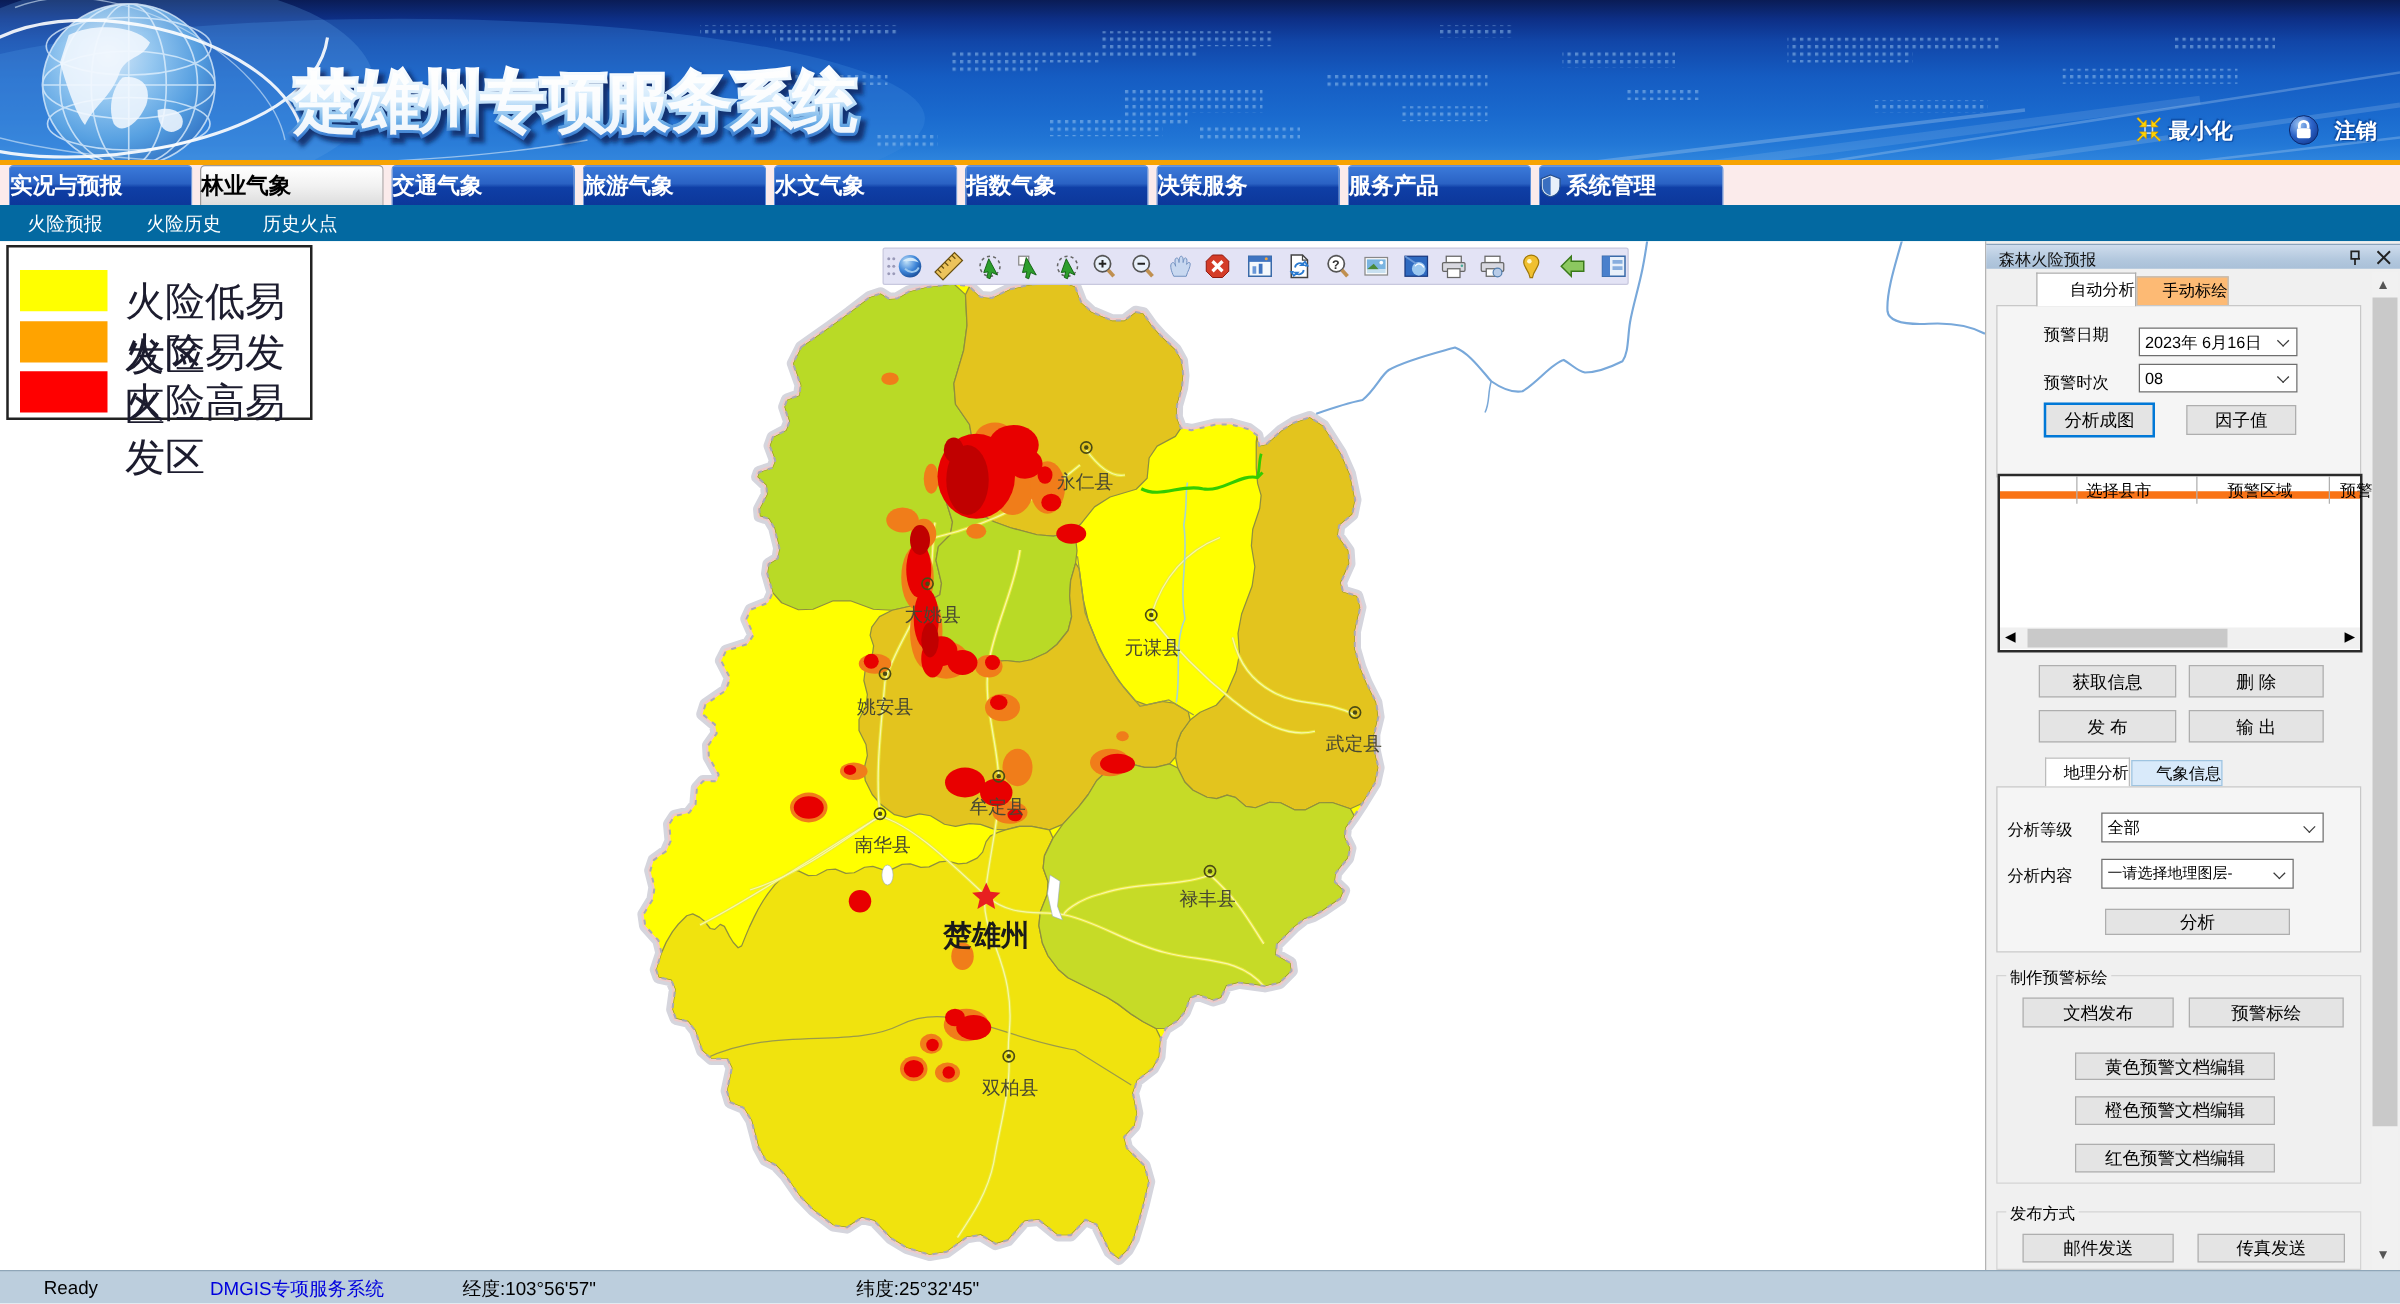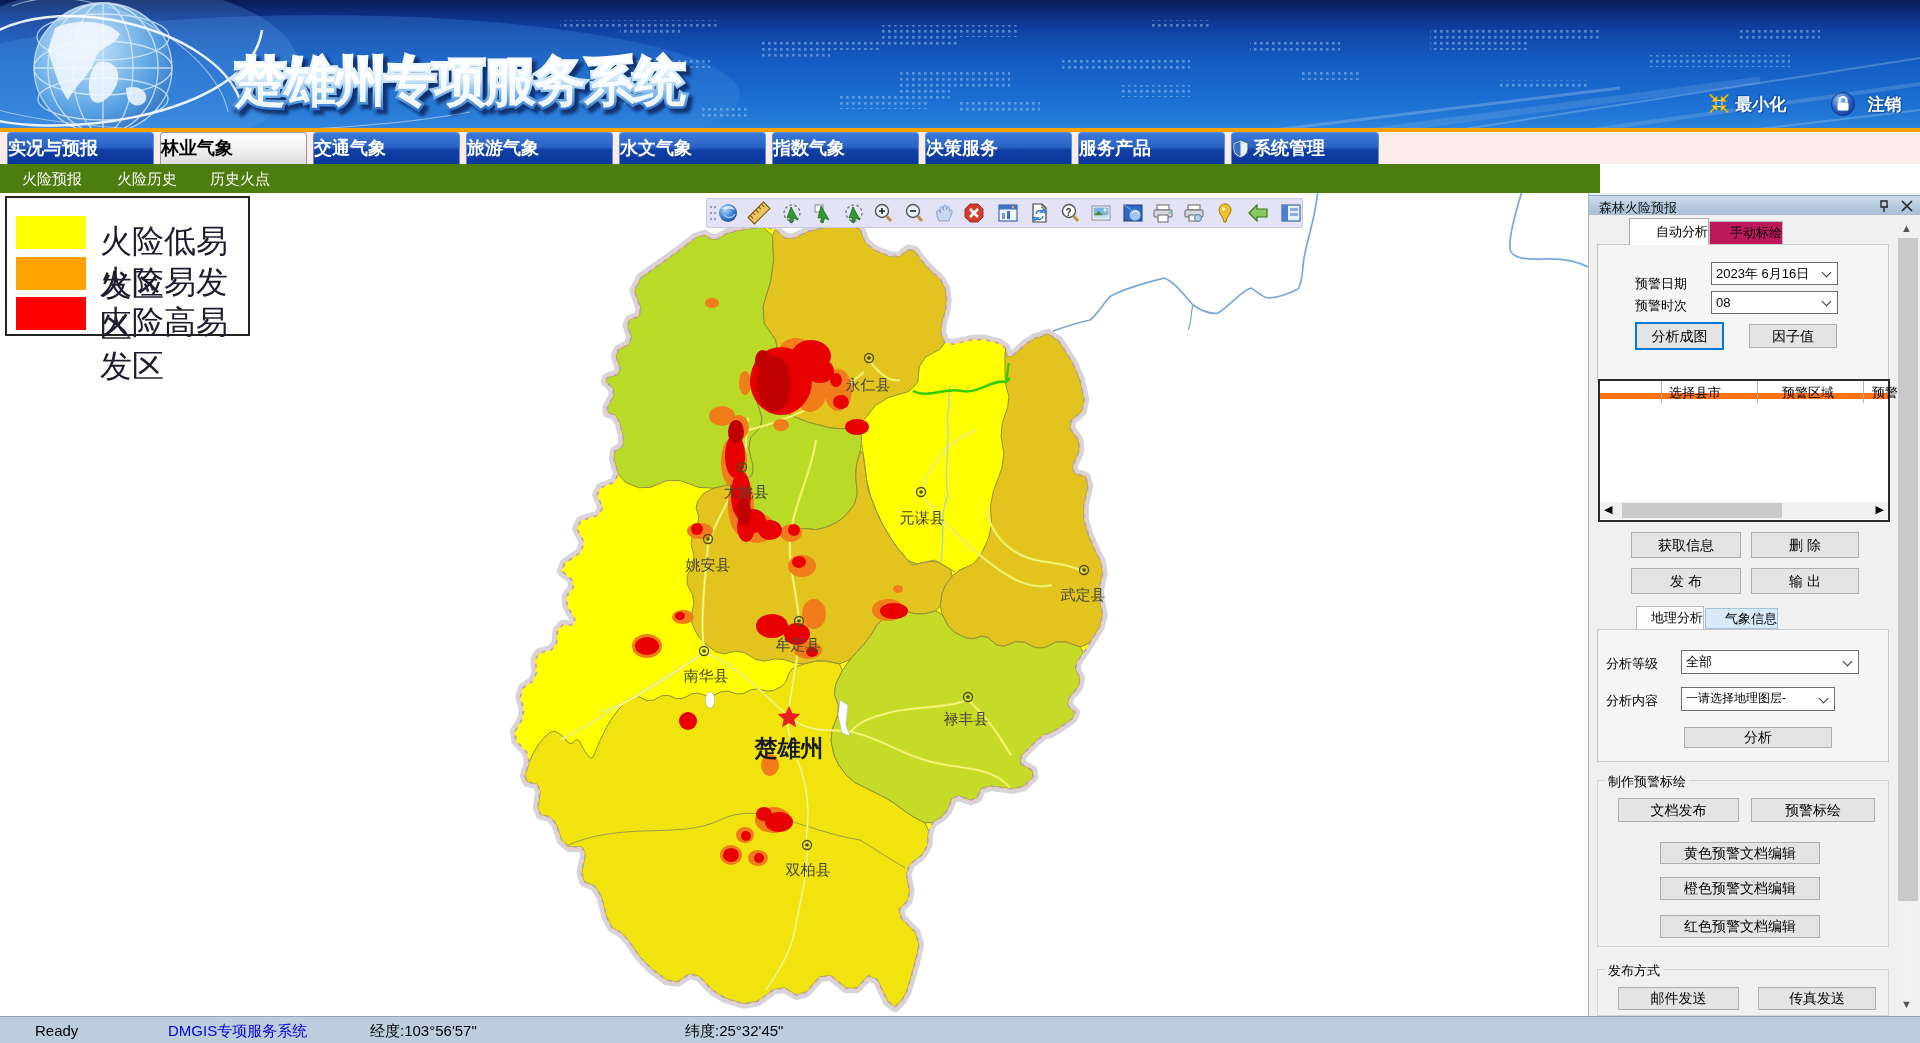--- a/index.html
+++ b/index.html
@@ -19,21 +19,21 @@
 
 
 #tabbar { left:0; top:132px; width:1920px; height:32px; background:#fbebeb; }
 .tab { position:absolute; top:0; height:32px; width:147px;
   background:linear-gradient(180deg,#3b7ada 0%,#2a62c4 45%,#0f3fa6 55%,#0c379a 100%);
   border:1px solid #5d8fd8; border-bottom:none; border-radius:4px 4px 0 0;
   color:#fff; font-size:18px; font-weight:bold; text-align:left; line-height:30px; }
 .tab.active { background:linear-gradient(180deg,#ffffff 0%,#f2f2f2 50%,#dddddd 100%); color:#000; border:1px solid #9a9a9a; border-bottom:none; }
 
 
-#subnav { left:0; top:164px; width:1600px; height:29px; background:#4d7c0f; color:#fff; font-size:15px; }
+#subnav { left:0; top:164px; width:1920px; height:29px; background:#0369a1; color:#fff; font-size:15px; }
 #subnav span { position:absolute; top:6px; }
 
 
 #maparea { left:0; top:193px; width:1588px; height:823px; background:#ffffff; overflow:hidden; }
 
 
 #legend { position:absolute; left:5px; top:3px; width:245px; height:140px; background:#fff; border:2px solid #222; }
 .lg-sw { position:absolute; left:9px; width:70px; height:33px; }
 .lg-tx { position:absolute; left:93px; font-size:32px; color:#1c1c2e; font-family:"Liberation Serif",serif; }
 
@@ -470,23 +470,23 @@
         <span style="position:absolute;left:10px;top:3px;font-size:13px;color:#111">森林火险预报</span>
       <svg width="11" height="13" style="position:absolute;left:290px;top:4px">
           <path d="M2,1 h6 v6 h-6 z M2,7 h7 M5,7 v5" stroke="#222" stroke-width="1.4" fill="none"></path>
         </svg>
       <svg width="12" height="12" style="position:absolute;left:312px;top:4px">
           <path d="M1,1 L11,11 M11,1 L1,11" stroke="#222" stroke-width="1.6"></path>
         </svg>
     </div>
 
     <div class="ptab" style="left:8px;top:25px;width:80px;height:27px;background:#fff;border:1px solid #acacac;border-bottom:none;line-height:26px;z-index:2">自动分析</div>
-    <div class="ptab" style="left:88px;top:28px;width:74px;height:24px;background:#be185d;border:1px solid #bcbcbc;line-height:22px">手动标绘</div>
+    <div class="ptab" style="left:88px;top:28px;width:74px;height:24px;background:#fdba74;border:1px solid #bcbcbc;line-height:22px">手动标绘</div>
     <div class="gbox" style="left:8px;top:51px;width:292px;height:138px;background:#f5f5f5;border:1px solid #c8c8c8"></div>
-    <div class="plabel" style="left:46px;top:82px">预警日期</div>
+    <div class="plabel" style="left:46px;top:66px">预警日期</div>
     <div class="combo" style="left:122px;top:69px;width:127px;height:23px">2023年 6月16日<span class="arr" style="top:6px"></span></div>
     <div class="plabel" style="left:46px;top:104px">预警时次</div>
     <div class="combo" style="left:122px;top:98px;width:127px;height:23px">08<span class="arr" style="top:6px"></span></div>
     <div class="btn" style="left:46px;top:129px;width:89px;height:28px;border:2px solid #0078d7;line-height:24px">分析成图</div>
     <div class="btn" style="left:160px;top:131px;width:88px;height:24px;line-height:22px">因子值</div>
 
     <div class="abs" style="left:9px;top:186px;width:292px;height:143px;background:#fff;border:2px solid #2b2b2b">
       <div class="abs" style="left:0;top:0;width:100%;height:18px;border-bottom:6px solid #f97316">
         <span style="position:absolute;left:69px;top:3px">选择县市</span>
         <span style="position:absolute;left:182px;top:3px">预警区域</span>

